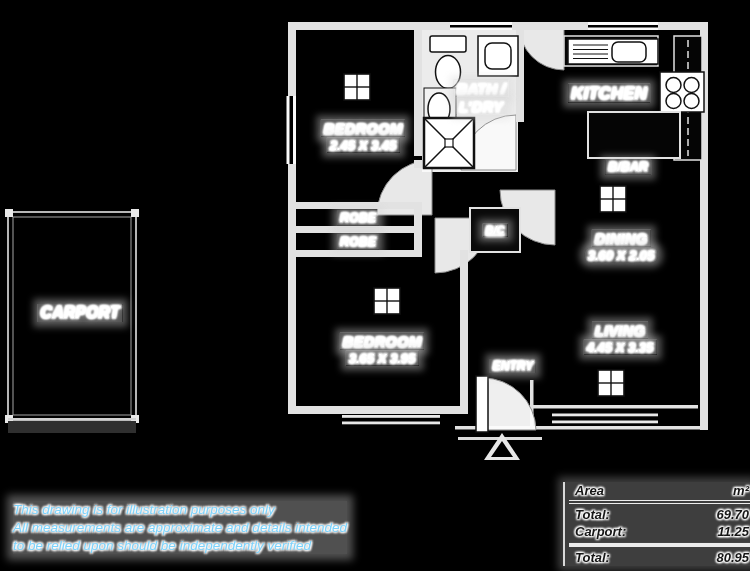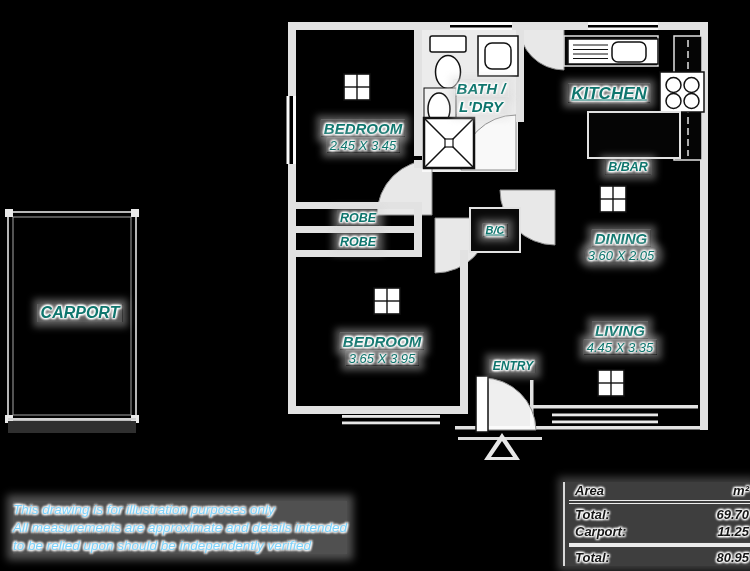--- a/index.html
+++ b/index.html
@@ -2,28 +2,28 @@
 <html><head>
 <meta charset="utf-8">
 <style>
   html,body{margin:0;padding:0;background:#000;}
   .canvas{position:relative;width:750px;height:571px;background:#000;overflow:hidden;
           font-family:"Liberation Sans",sans-serif;}
   svg{position:absolute;left:0;top:0;}
 
   
   .lbl{position:absolute;transform:translate(-50%,-50%);
-       font-style:italic;font-weight:bold;color:#0f766e;white-space:nowrap;line-height:1;
+       font-style:italic;font-weight:bold;color:#ffffff;white-space:nowrap;line-height:1;
        padding:1px 3px;background:rgba(214,214,214,.40);
        box-shadow:0 0 7px 5px rgba(214,214,214,.40);
        text-shadow:0 0 3px #fff,0 0 3px #fff,1px 1px 2px #fff,-1px -1px 2px #fff,
                    1px -1px 2px #fff,-1px 1px 2px #fff,0 0 6px #eee;}
-  .s17{font-size:17px;text-decoration:underline;} .s15{font-size:15px;} .s14{font-size:12px;}
+  .s17{font-size:17px;} .s15{font-size:15px;} .s14{font-size:12px;}
   .s13{font-size:13px;} .s12{font-size:12.5px;} .s11{font-size:11px;text-decoration:underline;} .s16{font-size:16px;}
-  .dims{font-weight:normal;}
+  .dims{font-weight:bold;}
 
   .disclaimer{position:absolute;left:13px;top:501px;font-style:italic;font-size:13.5px;
        color:#7dd3fc;line-height:1.32;
        background:rgba(210,210,210,.38);box-shadow:0 0 8px 6px rgba(210,210,210,.38);
        text-shadow:0 0 3px #fff,0 0 3px #fff,1px 1px 2px #fff,-1px -1px 2px #fff,
                    1px -1px 2px #fff,-1px 1px 2px #fff;}
 
   .area-table{position:absolute;left:563px;top:482px;width:183px;
        font-style:italic;font-weight:bold;font-size:13px;color:#161616;
        border-left:2px solid #d9d9d9;padding-left:4px;

